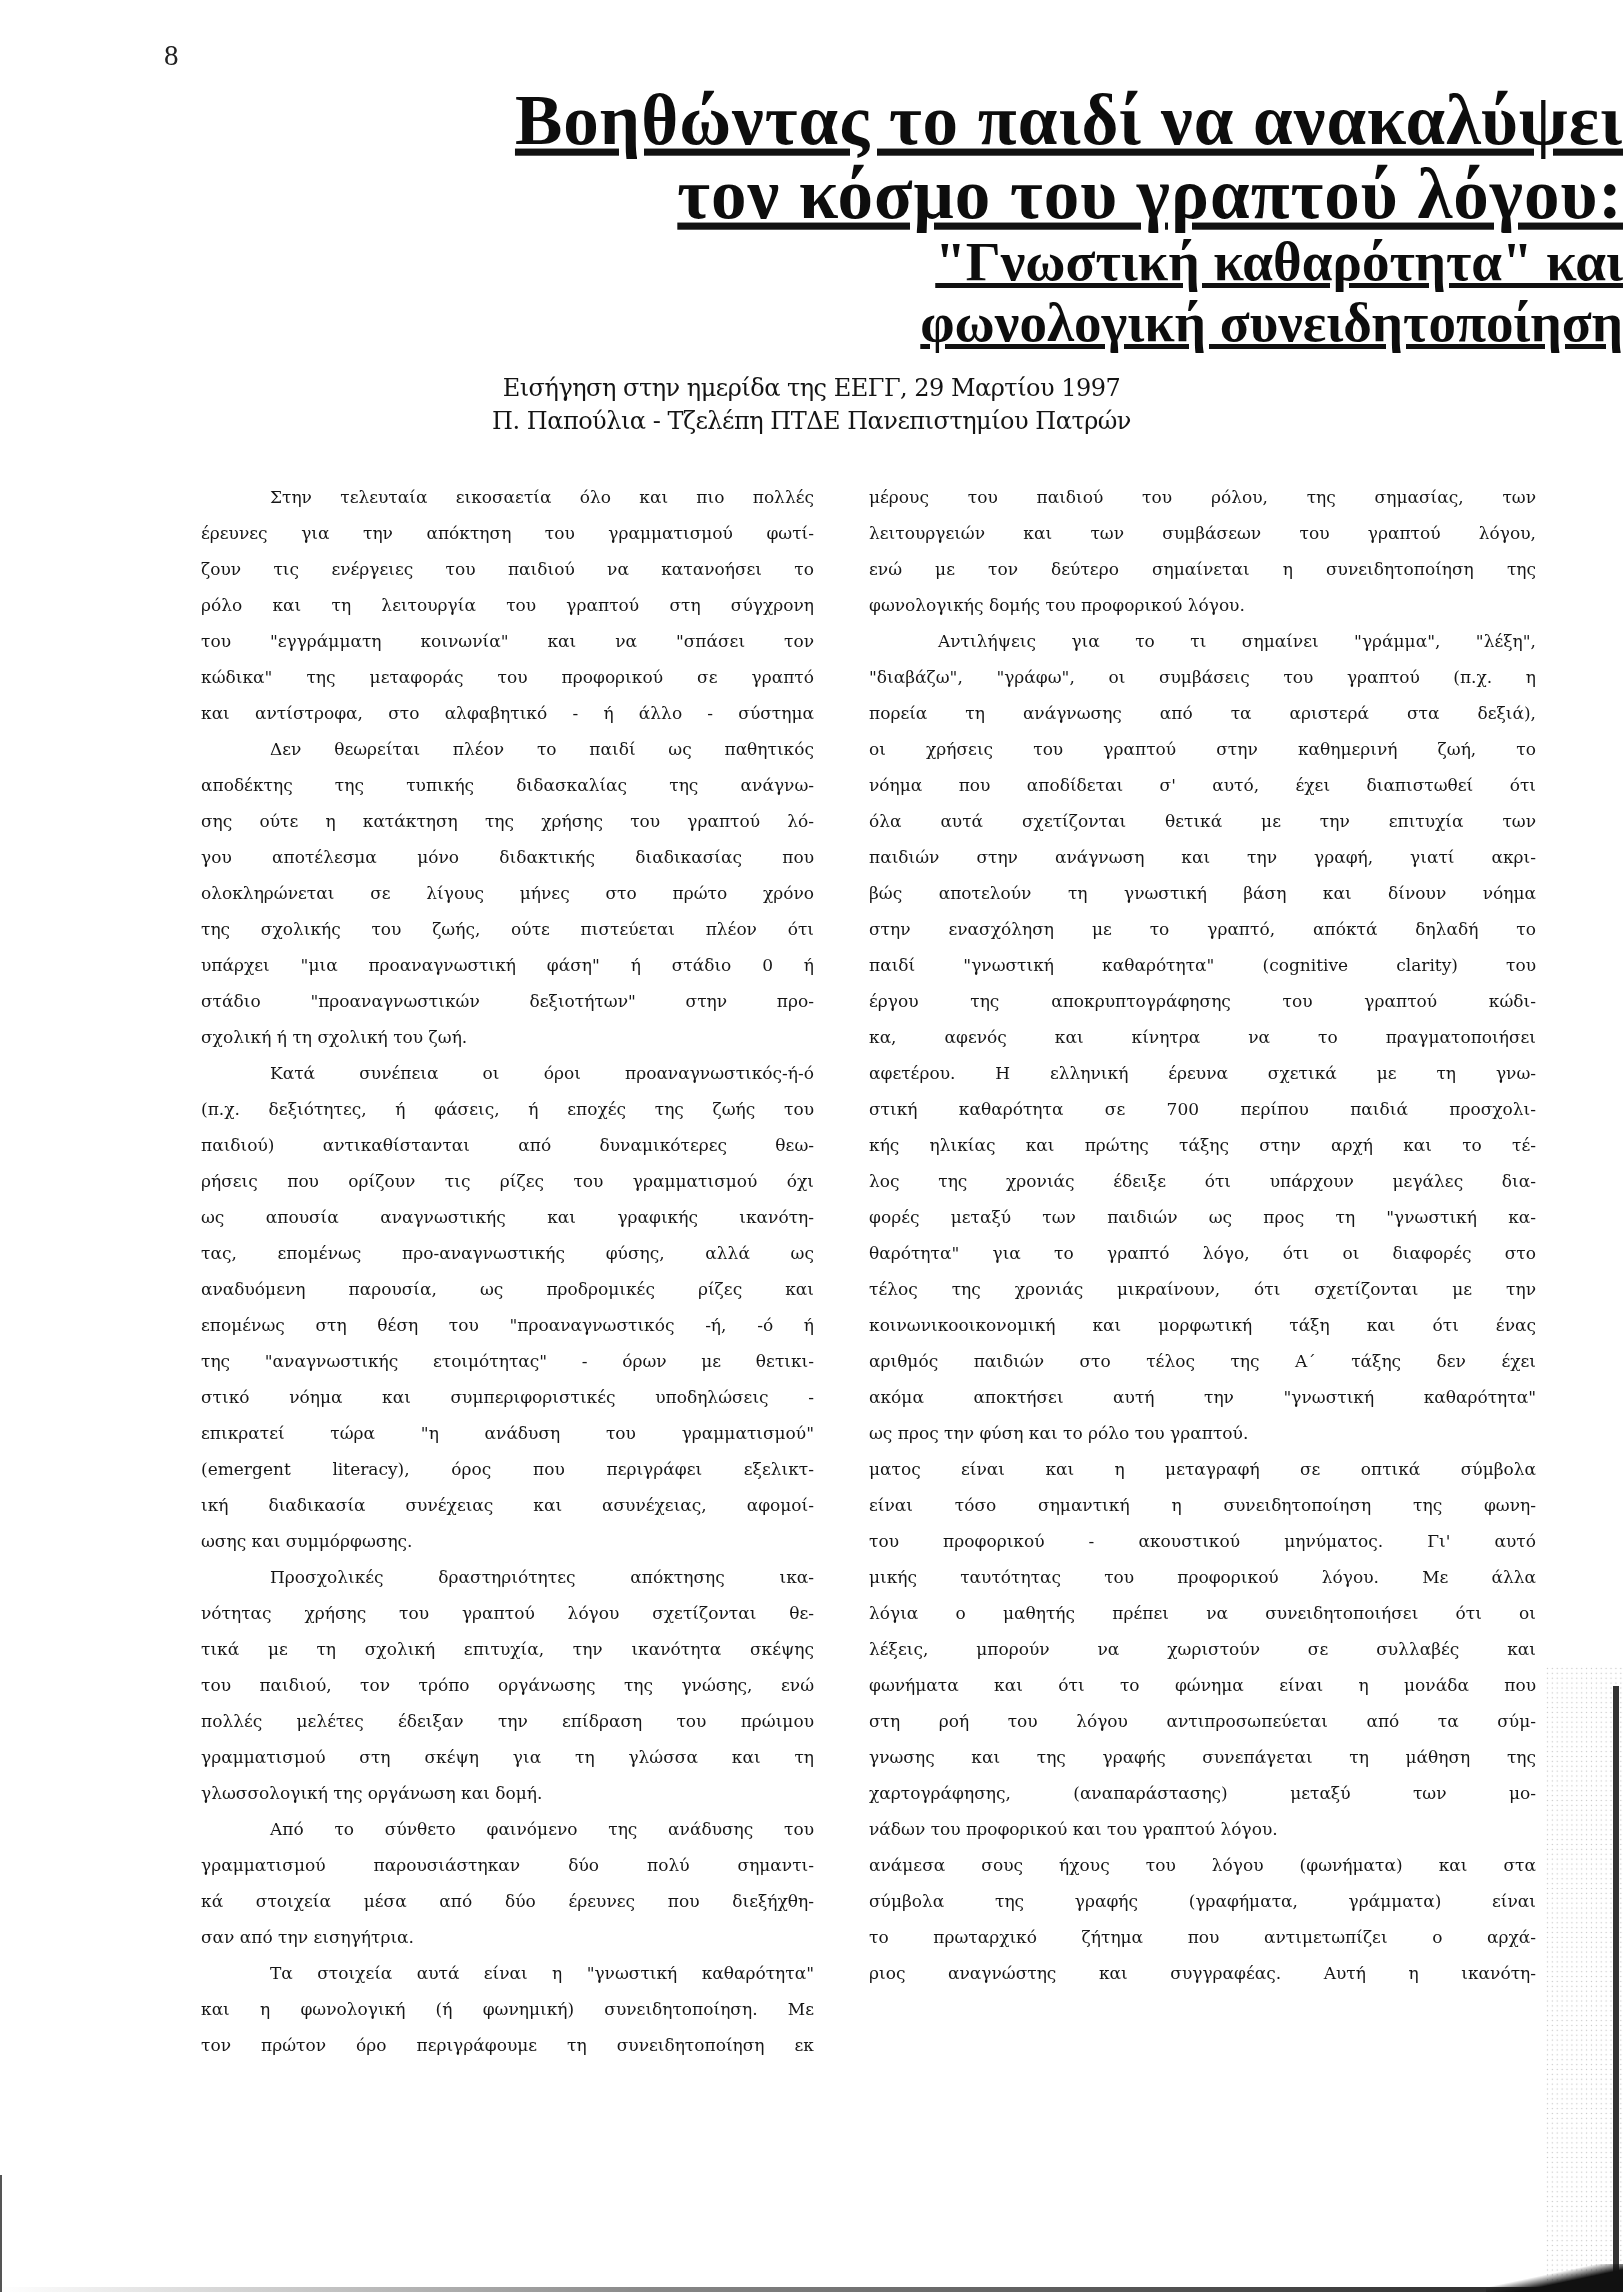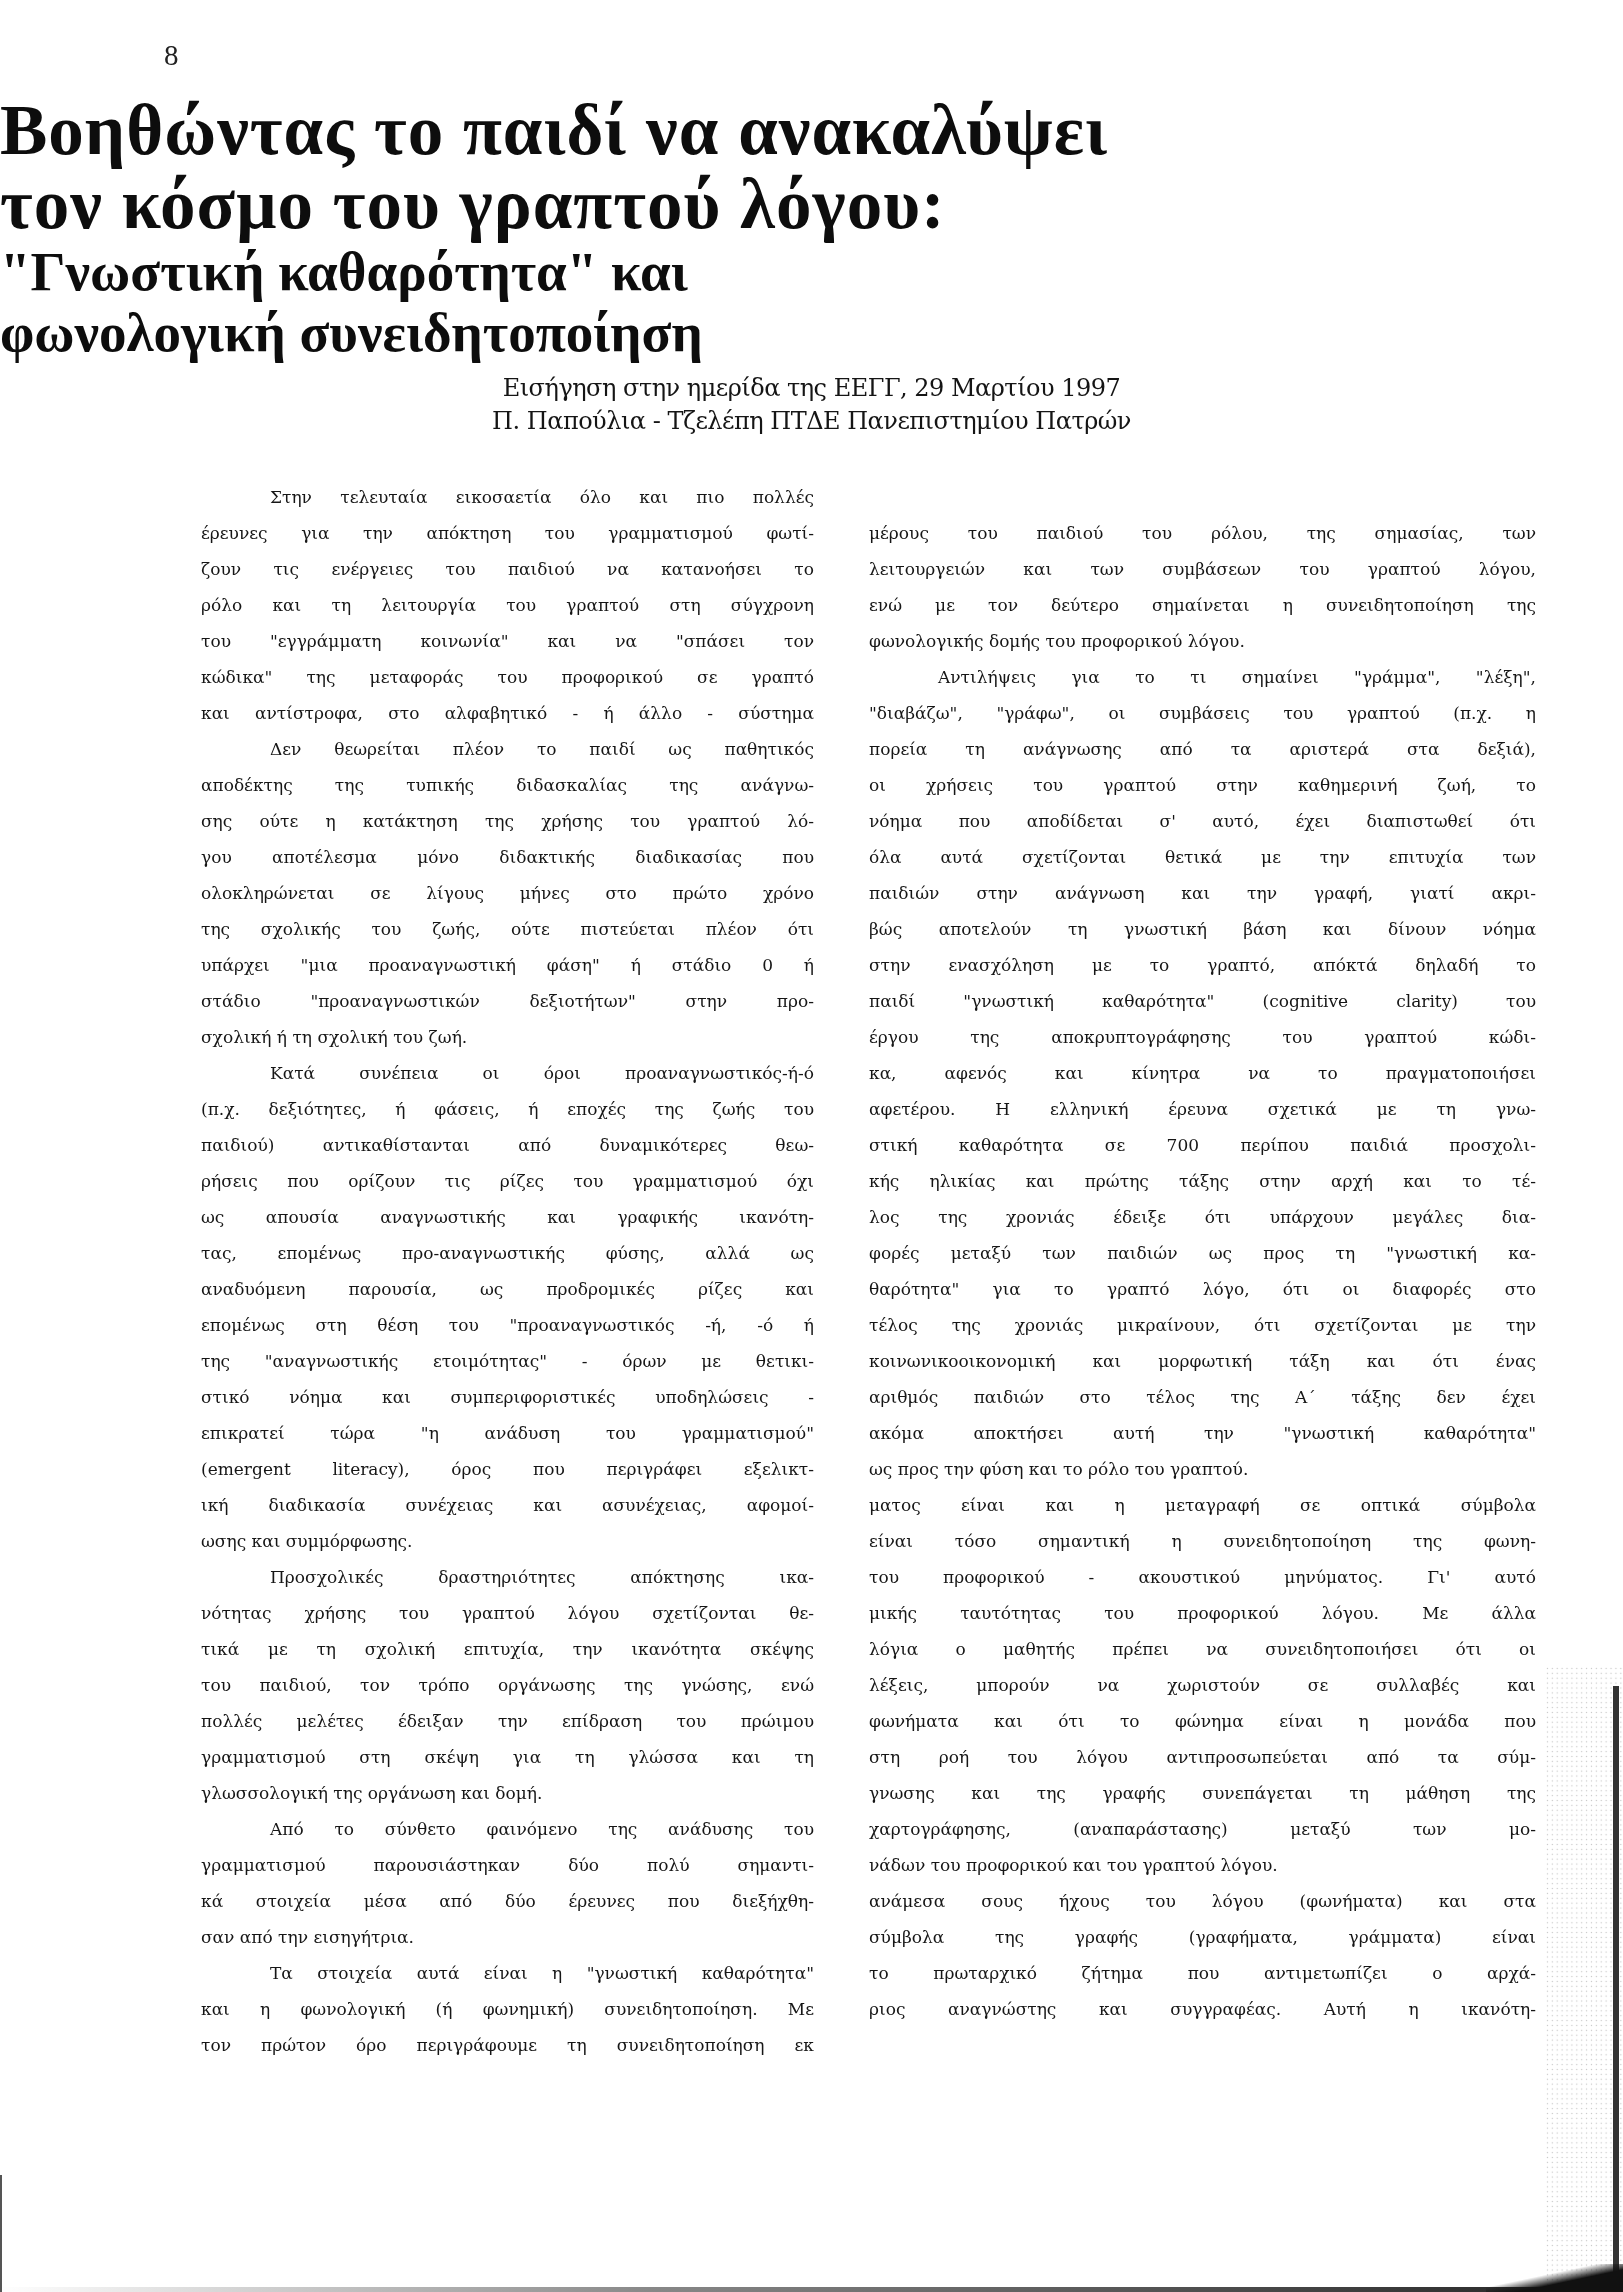--- a/index.html
+++ b/index.html
@@ -5,42 +5,42 @@
     html, body { margin: 0; padding: 0; background: #ffffff; }
     body {
       width: 1623px; height: 2293px; position: relative; overflow: hidden;
       color: #111111;
       font-family: "DejaVu Serif", "Liberation Serif", serif;
     }
     .page-number {
       position: absolute; left: 164px; top: 39px;
       font-size: 29px; font-family: "Liberation Serif", serif; color: #222;
     }
-    .title-block { position: absolute; left: 0; right: 0; top: 93px; text-align: left; }
+    .title-block { position: absolute; left: 0; right: 0; top: 83px; text-align: right; text-decoration: underline; }
     .title-line {
       font-family: "Liberation Serif", "DejaVu Serif", serif;
       font-weight: bold; font-size: 71px; line-height: 74px; letter-spacing: 1px;
       color: #0d0d0d; transform: scaleY(1.02);
     }
     .subtitle-line {
       font-family: "Liberation Serif", "DejaVu Serif", serif;
       font-weight: bold; font-size: 55px; line-height: 61px; color: #0d0d0d;
     }
     .byline {
       position: absolute; left: 0; right: 0; top: 372px; text-align: center;
       font-family: "DejaVu Serif", serif; font-size: 24px; line-height: 33px;
       letter-spacing: -0.5px; color: #151515;
     }
     .column {
       position: absolute; top: 479px;
       font-family: "DejaVu Serif", serif; font-size: 17px; line-height: 36px;
       color: #161616;
     }
     .col-left { left: 201px; width: 613px; }
-    .col-right { left: 869px; width: 667px; margin-top: 36px; }
+    .col-right { left: 869px; width: 667px; }
     .line {
       display: block; white-space: nowrap; text-align: justify; text-align-last: justify;
       height: 36px; overflow: visible;
     }
     .line.last { text-align-last: left; }
     .line.indent { padding-left: 69px; }
     .scan-edge-right {
       position: absolute; right: 0; top: 1666px; width: 78px; height: 626px;
       background-image: radial-gradient(#9a9a9a 0.8px, transparent 1px);
       background-size: 4.9px 4.9px; opacity: 0.55;

